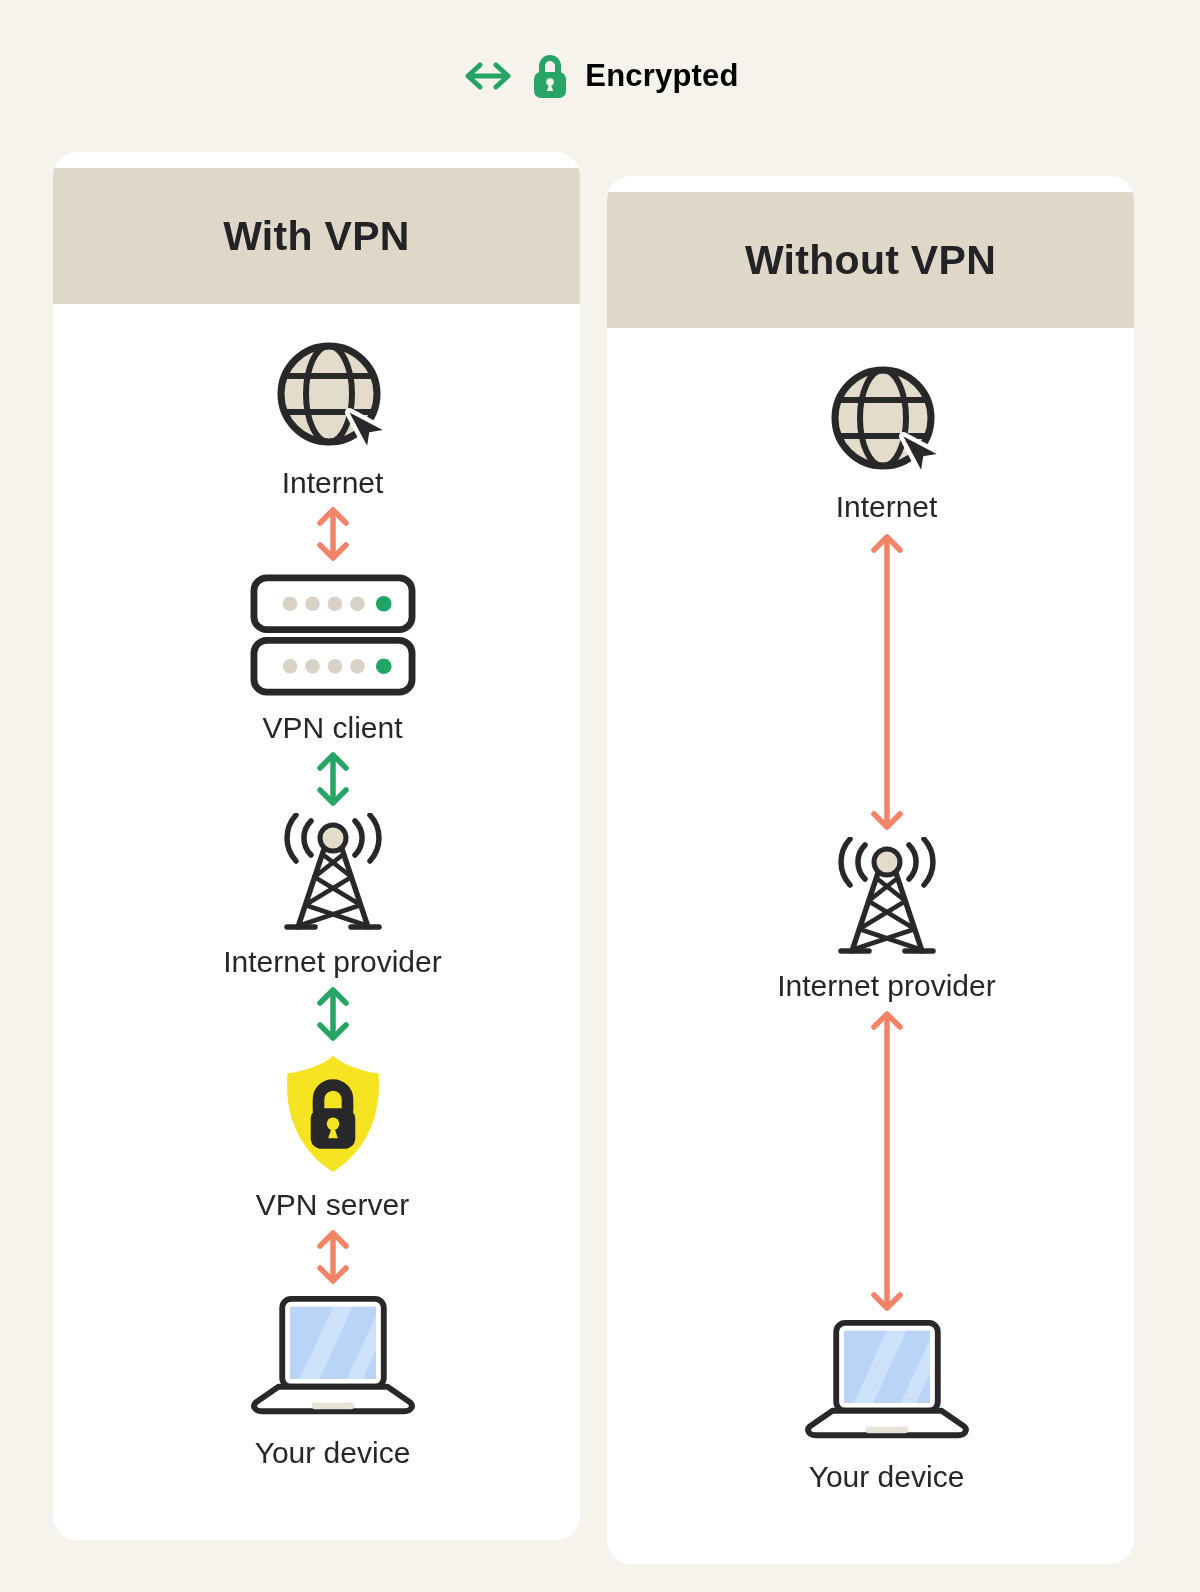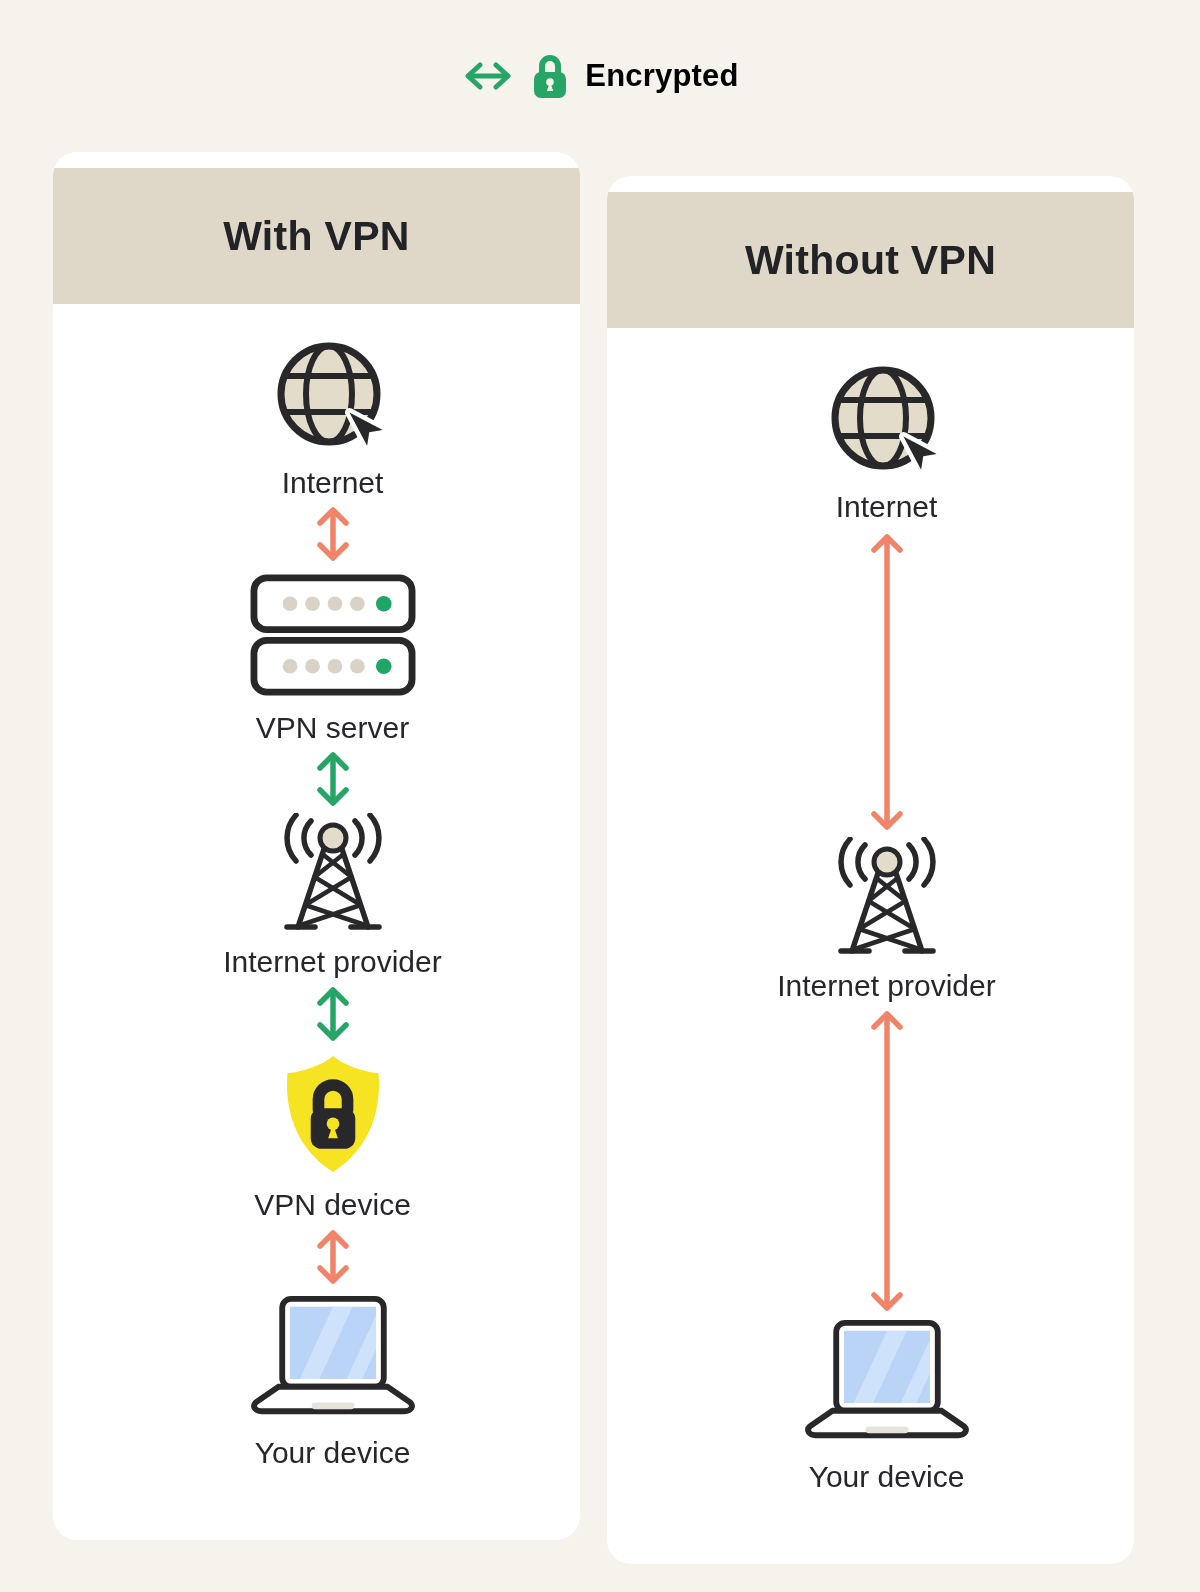--- a/index.html
+++ b/index.html
@@ -165,21 +165,21 @@
           <circle class="dot-gray" cx="110" cy="30.5" r="7.5"></circle>
           <circle class="dot-green" cx="137" cy="30.5" r="8"></circle>
           <circle class="dot-gray" cx="41" cy="94.5" r="7.5"></circle>
           <circle class="dot-gray" cx="64" cy="94.5" r="7.5"></circle>
           <circle class="dot-gray" cx="87" cy="94.5" r="7.5"></circle>
           <circle class="dot-gray" cx="110" cy="94.5" r="7.5"></circle>
           <circle class="dot-green" cx="137" cy="94.5" r="8"></circle>
         </g>
       </svg>
     </div>
-    <div class="label pos-label-2">VPN server</div>
+    <div class="label pos-label-2">VPN client</div>
 
     <div class="arrow-wrap pos-arrow-b">
       <svg class="arrow arrow-v c-enc" width="36" height="60" viewBox="0 0 36 60">
         <line x1="18" y1="8" x2="18" y2="52"></line>
         <polyline points="5,19 18,6 31,19"></polyline>
         <polyline points="5,41 18,54 31,41"></polyline>
       </svg>
     </div>
 
     <div class="node pos-tower">
@@ -213,21 +213,21 @@
 
     <div class="node pos-shield">
       <svg width="122" height="126" viewBox="0 0 126 128">
         <path class="shield-body" d="M63,4 C52,13 34,20 16,22 C13,56 22,98 63,124 C104,98 113,56 110,22 C92,20 74,13 63,4 Z"></path>
         <path class="shield-shackle" d="M48,60 v-11 a15,15 0 0 1 30,0 v11"></path>
         <rect class="fill-ink" x="40" y="58" width="46" height="42" rx="11"></rect>
         <circle class="keyhole-yellow" cx="63" cy="74" r="6.5"></circle>
         <path class="keyhole-yellow" d="M63,74 l-5,15 h10 z"></path>
       </svg>
     </div>
-    <div class="label pos-label-4">VPN device</div>
+    <div class="label pos-label-4">VPN server</div>
 
     <div class="arrow-wrap pos-arrow-d">
       <svg class="arrow arrow-v c-nenc" width="36" height="60" viewBox="0 0 36 60">
         <line x1="18" y1="8" x2="18" y2="52"></line>
         <polyline points="5,19 18,6 31,19"></polyline>
         <polyline points="5,41 18,54 31,41"></polyline>
       </svg>
     </div>
 
     <div class="node pos-laptop">

